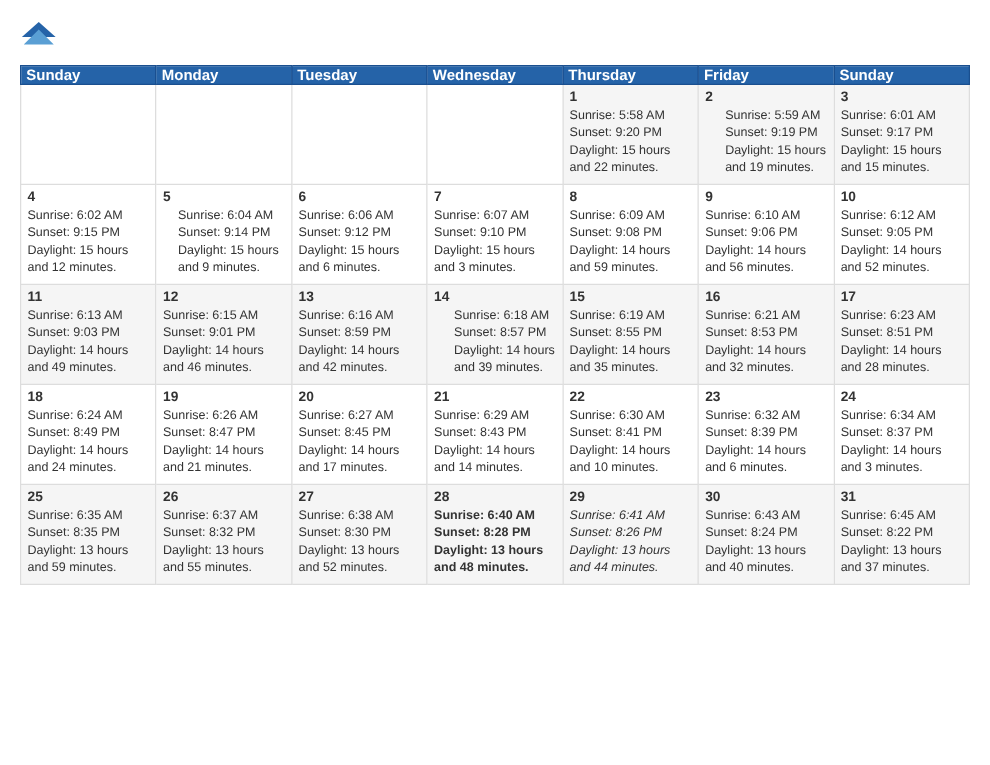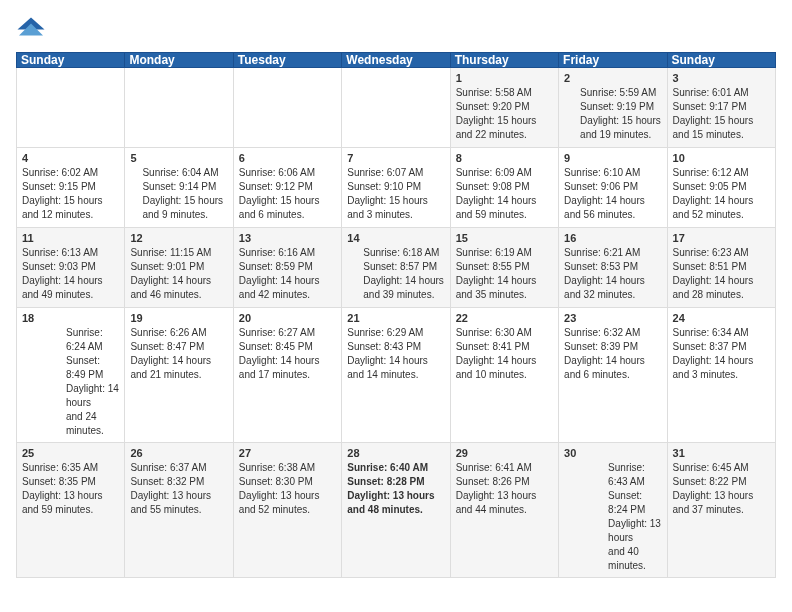--- a/index.html
+++ b/index.html
@@ -206,21 +206,21 @@
       <tr>
         <td>
           <span class="day-number">11</span>
           <div class="day-info" style="white-space: pre-line;">Sunrise: 6:13 AM
 Sunset: 9:03 PM
 Daylight: 14 hours
 and 49 minutes.</div>
         </td>
         <td>
           <span class="day-number">12</span>
-          <div class="day-info" style="white-space: pre-line;">Sunrise: 11:15 AM
+          <div class="day-info" style="white-space: pre-line;">Sunrise: 6:15 AM
 Sunset: 9:01 PM
 Daylight: 14 hours
 and 46 minutes.</div>
         </td>
         <td>
           <span class="day-number">13</span>
           <div class="day-info" style="white-space: pre-line;">Sunrise: 6:16 AM
 Sunset: 8:59 PM
 Daylight: 14 hours
 and 42 minutes.</div>
@@ -250,21 +250,21 @@
           <span class="day-number">17</span>
           <div class="day-info" style="white-space: pre-line;">Sunrise: 6:23 AM
 Sunset: 8:51 PM
 Daylight: 14 hours
 and 28 minutes.</div>
         </td>
       </tr>
       <tr>
         <td>
           <span class="day-number">18</span>
-          <div class="day-info" style="white-space: pre-line; margin-left: 44px;">Sunrise: 6:24 AM
+          <div class="day-info" style="white-space: pre-line;">Sunrise: 6:24 AM
 Sunset: 8:49 PM
 Daylight: 14 hours
 and 24 minutes.</div>
         </td>
         <td>
           <span class="day-number">19</span>
           <div class="day-info" style="white-space: pre-line;">Sunrise: 6:26 AM
 Sunset: 8:47 PM
 Daylight: 14 hours
 and 21 minutes.</div>
@@ -329,28 +329,28 @@
         </td>
         <td>
           <span class="day-number">28</span>
           <div class="day-info" style="white-space: pre-line; font-weight: bold;">Sunrise: 6:40 AM
 Sunset: 8:28 PM
 Daylight: 13 hours
 and 48 minutes.</div>
         </td>
         <td>
           <span class="day-number">29</span>
-          <div class="day-info" style="white-space: pre-line;">Sunrise: 6:41 AM
+          <div class="day-info" style="white-space: pre-line; font-style: italic;">Sunrise: 6:41 AM
 Sunset: 8:26 PM
 Daylight: 13 hours
 and 44 minutes.</div>
         </td>
         <td>
           <span class="day-number">30</span>
-          <div class="day-info" style="white-space: pre-line; margin-left: 44px;">Sunrise: 6:43 AM
+          <div class="day-info" style="white-space: pre-line;">Sunrise: 6:43 AM
 Sunset: 8:24 PM
 Daylight: 13 hours
 and 40 minutes.</div>
         </td>
         <td>
           <span class="day-number">31</span>
           <div class="day-info" style="white-space: pre-line;">Sunrise: 6:45 AM
 Sunset: 8:22 PM
 Daylight: 13 hours
 and 37 minutes.</div>

